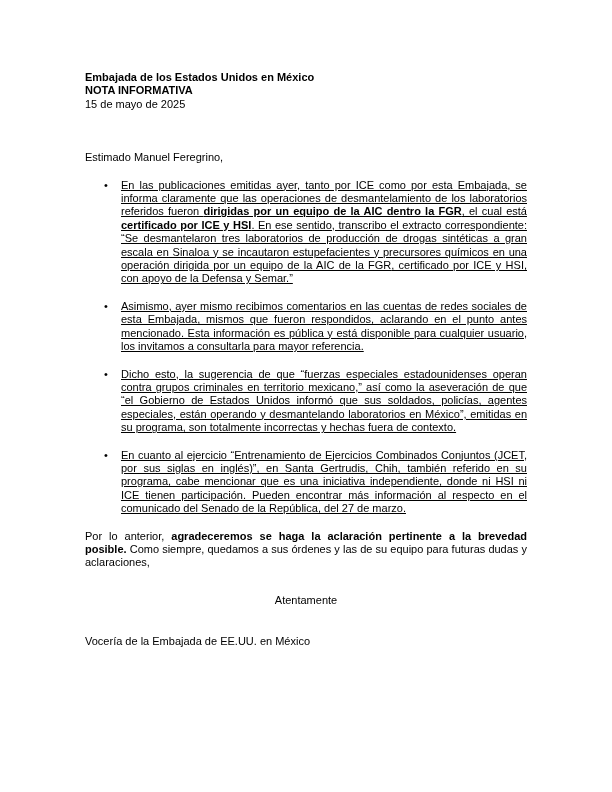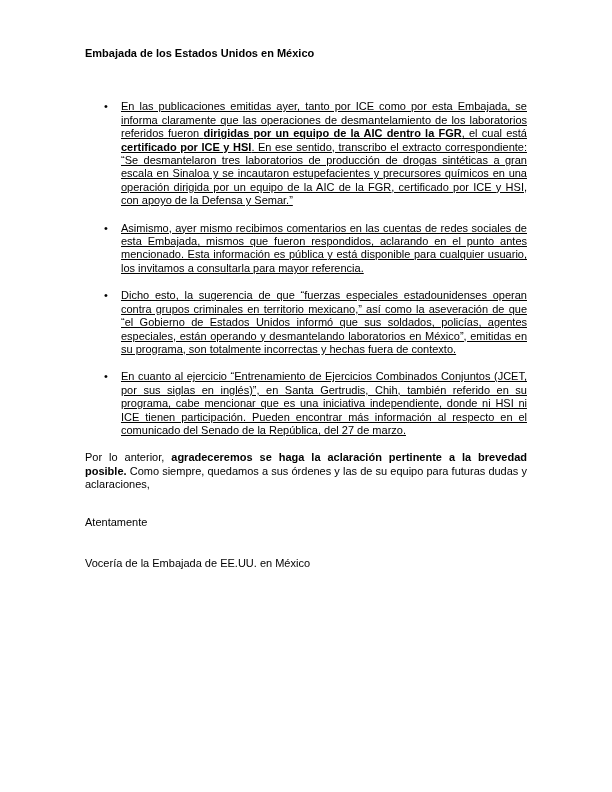--- a/index.html
+++ b/index.html
@@ -6,21 +6,21 @@
   html, body { background: #ffffff; }
   body {
     width: 612px;
     font-family: "Liberation Sans", sans-serif;
     color: #000000;
   }
   .page {
     width: 612px;
     height: 676px;
     background: #ffffff;
-    padding: 47px 85px 0 85px;
+    padding: 71px 85px 0 85px;
     overflow: hidden;
   }
   .doc {
     font-size: 11px;
     line-height: 13.4px;
   }
   .bold { font-weight: bold; }
   .header-block { margin-bottom: 40px; }
   .salutation { margin-bottom: 14px; }
   .para {
@@ -39,38 +39,41 @@
     text-decoration: underline;
   }
   ul.bullet-list li::before {
     content: "\2022";
     position: absolute;
     left: -17px;
     top: 0;
   }
   .closing { text-align: justify; margin-bottom: 16px; }
   .signoff {
-    text-align: left;
+    text-align: center;
     margin-top: 24px;
   }
   .signature {
     text-align: left;
     margin-top: 28px;
   }
 </style>
 </head>
 <body>
 
 <div class="page">
   <div class="doc">
 
     <div class="header-block">
       <div class="bold">Embajada de los Estados Unidos en México</div>
+      <div class="bold">NOTA INFORMATIVA</div>
+      <div>15 de mayo de 2025</div>
     </div>
 
+    <p class="salutation">Estimado Manuel Feregrino,</p>
 
 
     <ul class="bullet-list">
       <li><span>En las publicaciones emitidas ayer, tanto por ICE como por esta Embajada, se informa claramente que las operaciones de desmantelamiento de los laboratorios referidos fueron </span><span style="font-weight: bold;">dirigidas por un equipo de la AIC dentro la FGR</span><span>, el cual está </span><span style="font-weight: bold;">certificado por ICE y HSI</span><span>. En ese sentido, transcribo el extracto correspondiente: “Se desmantelaron tres laboratorios de producción de drogas sintéticas a gran escala en Sinaloa y se incautaron estupefacientes y precursores químicos en una </span><span style="text-decoration: underline;">operación dirigida por un equipo de la AIC de la FGR</span><span>, certificado por ICE y HSI, con apoyo de la Defensa y Semar.”</span></li>
       <li><span>Asimismo, ayer mismo recibimos comentarios en las cuentas de redes sociales de esta Embajada, mismos que fueron respondidos, aclarando en el punto antes mencionado. Esta información es pública y está disponible para cualquier usuario, los invitamos a consultarla para mayor referencia.</span></li>
       <li><span>Dicho esto, la sugerencia de que “fuerzas especiales estadounidenses operan contra grupos criminales en territorio mexicano,” así como la aseveración de que “el Gobierno de Estados Unidos informó que sus soldados, policías, agentes especiales, están operando y desmantelando laboratorios en México”, emitidas en su programa, son totalmente incorrectas y hechas fuera de contexto.</span></li>
       <li><span>En cuanto al ejercicio “Entrenamiento de Ejercicios Combinados Conjuntos (JCET, por sus siglas en inglés)”, en Santa Gertrudis, Chih, también referido en su programa, cabe mencionar que es una iniciativa independiente, donde ni HSI ni ICE tienen participación. Pueden encontrar más información al respecto en el comunicado del Senado de la República, del 27 de marzo.</span></li>
     </ul>
 
     <p class="closing"><span>Por lo anterior, </span><span style="font-weight: bold;">agradeceremos se haga la aclaración pertinente a la brevedad posible.</span><span> Como siempre, quedamos a sus órdenes y las de su equipo para futuras dudas y aclaraciones,</span></p>

